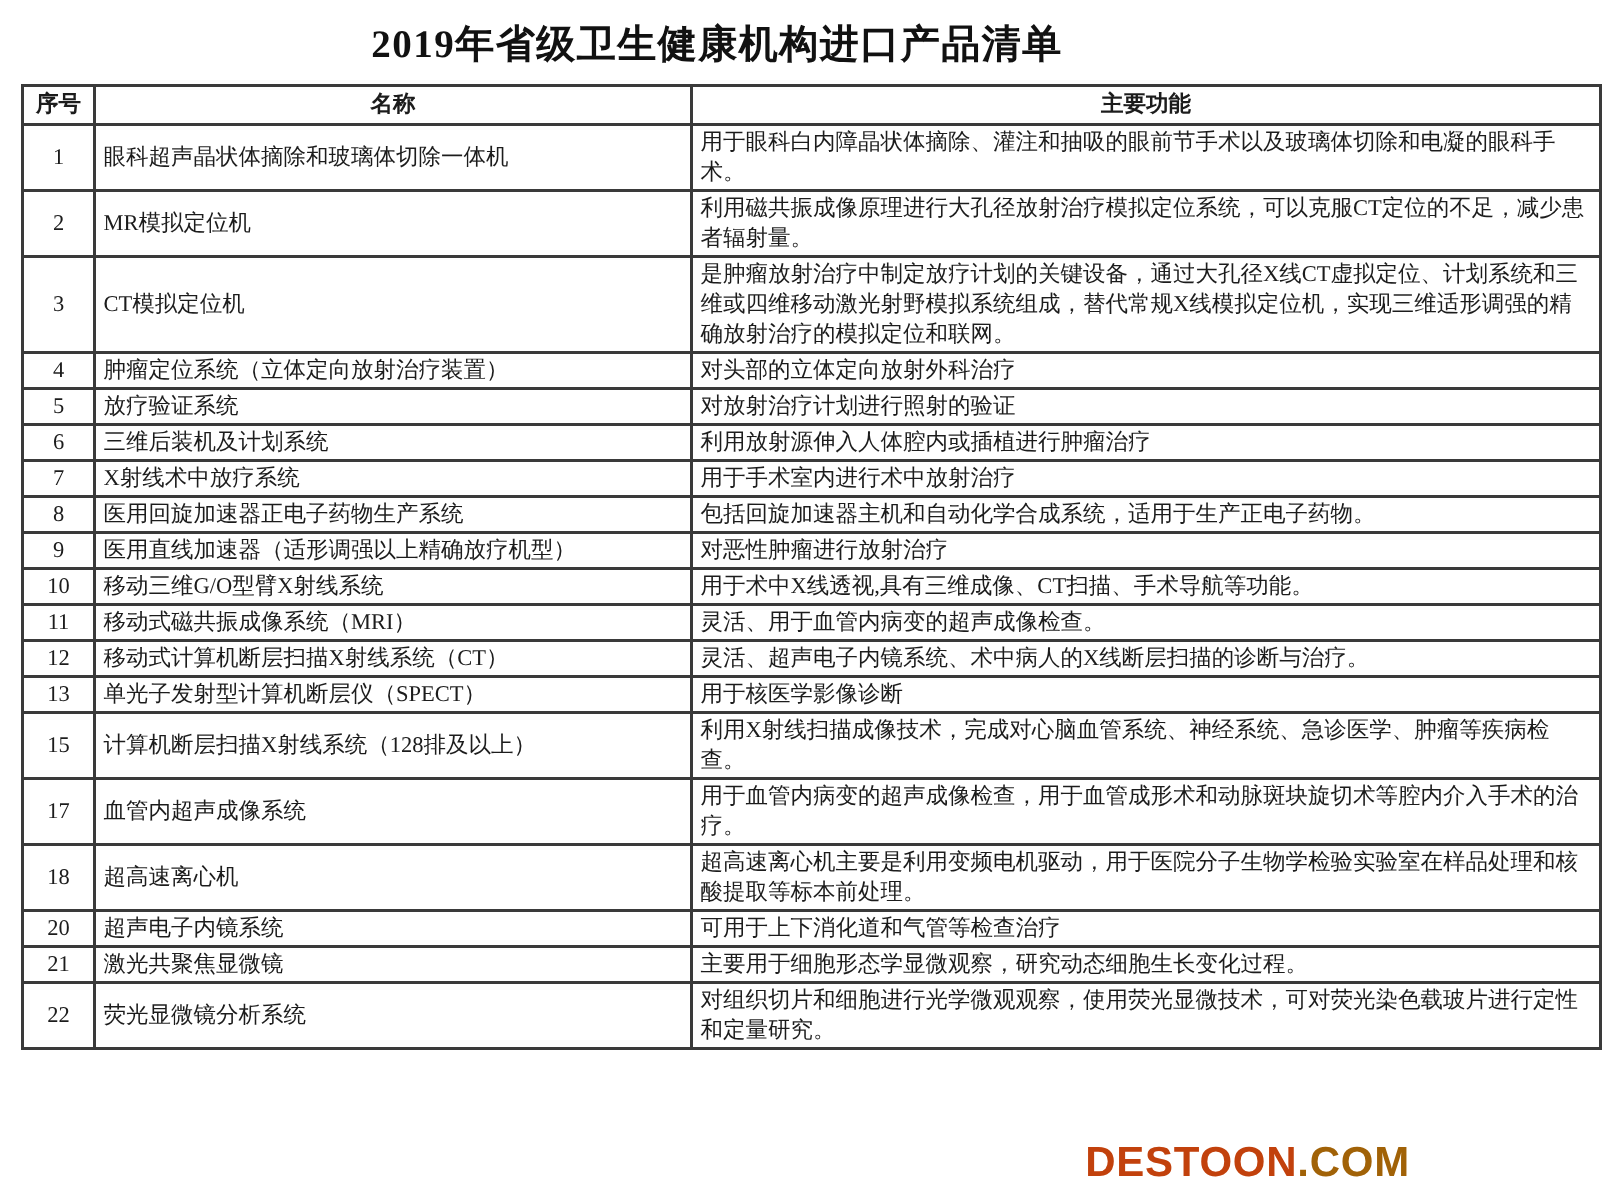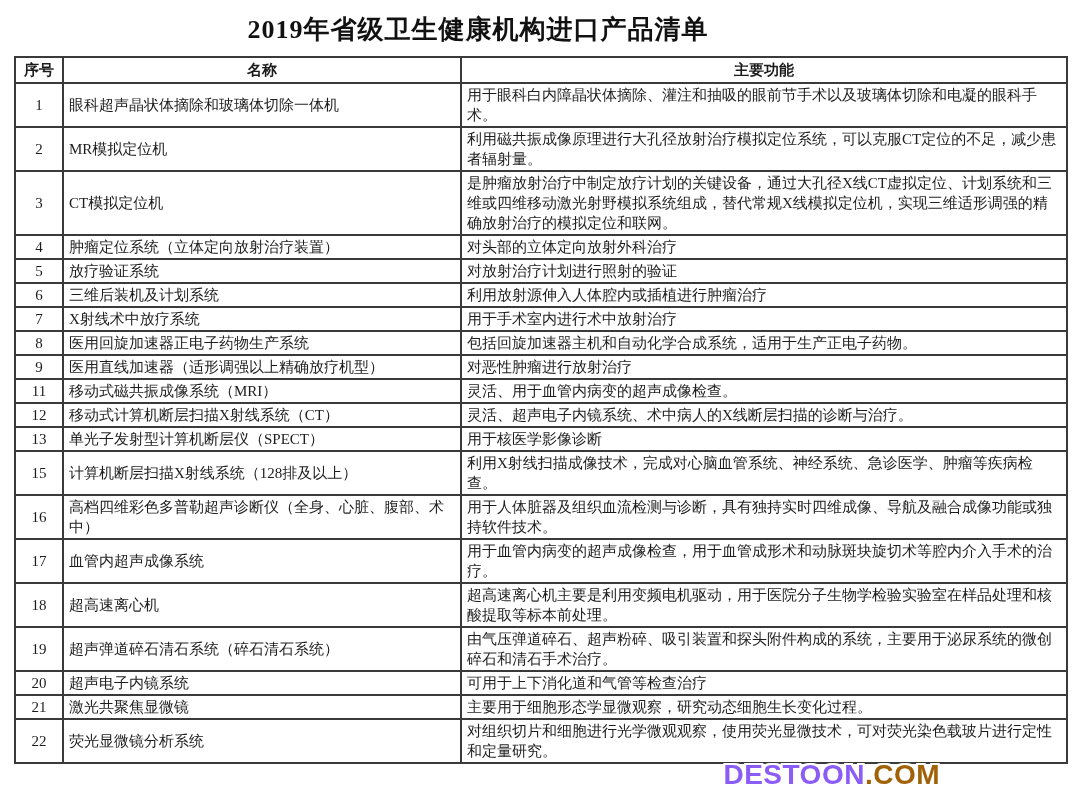--- a/index.html
+++ b/index.html
@@ -64,21 +64,21 @@
     font-weight: bold;
     font-size: 28px;
     letter-spacing: 0.5px;
     white-space: nowrap;
     text-shadow:
       -2px -2px 0 #ffffff, 2px -2px 0 #ffffff,
       -2px 2px 0 #ffffff, 2px 2px 0 #ffffff,
       0 -2px 0 #ffffff, 0 2px 0 #ffffff,
       -2px 0 0 #ffffff, 2px 0 0 #ffffff;
   }
-  .wm-brand { color: #8b5cf6; }
+  .wm-brand { color: #c2410c; }
   .wm-suffix { color: #a16207; }
 </style>
 </head>
 <body>
 
 <div class="page">
 
   <h1 class="page-title">2019年省级卫生健康机构进口产品清单</h1>
 
   <table class="product-table">
@@ -134,60 +134,55 @@
           <td class="cell-no">8</td>
           <td class="cell-name">医用回旋加速器正电子药物生产系统</td>
           <td class="cell-func">包括回旋加速器主机和自动化学合成系统，适用于生产正电子药物。</td>
         </tr>
         <tr>
           <td class="cell-no">9</td>
           <td class="cell-name">医用直线加速器（适形调强以上精确放疗机型）</td>
           <td class="cell-func">对恶性肿瘤进行放射治疗</td>
         </tr>
         <tr>
+          <td class="cell-no">10</td>
+          <td class="cell-name">移动三维G/O型臂X射线系统</td>
+          <td class="cell-func">用于术中X线透视,具有三维成像、CT扫描、手术导航等功能。</td>
+        </tr>
+        <tr>
           <td class="cell-no">11</td>
           <td class="cell-name">移动式磁共振成像系统（MRI）</td>
           <td class="cell-func">灵活、用于血管内病变的超声成像检查。</td>
         </tr>
         <tr>
           <td class="cell-no">12</td>
           <td class="cell-name">移动式计算机断层扫描X射线系统（CT）</td>
           <td class="cell-func">灵活、超声电子内镜系统、术中病人的X线断层扫描的诊断与治疗。</td>
         </tr>
         <tr>
           <td class="cell-no">13</td>
           <td class="cell-name">单光子发射型计算机断层仪（SPECT）</td>
           <td class="cell-func">用于核医学影像诊断</td>
         </tr>
         <tr>
           <td class="cell-no">15</td>
           <td class="cell-name">计算机断层扫描X射线系统（128排及以上）</td>
           <td class="cell-func">利用X射线扫描成像技术，完成对心脑血管系统、神经系统、急诊医学、肿瘤等疾病检查。</td>
         </tr>
         <tr>
-          <td class="cell-no">16</td>
-          <td class="cell-name">高档四维彩色多普勒超声诊断仪（全身、心脏、腹部、术中）</td>
-          <td class="cell-func">用于人体脏器及组织血流检测与诊断，具有独持实时四维成像、导航及融合成像功能或独持软件技术。</td>
-        </tr>
-        <tr>
           <td class="cell-no">17</td>
           <td class="cell-name">血管内超声成像系统</td>
           <td class="cell-func">用于血管内病变的超声成像检查，用于血管成形术和动脉斑块旋切术等腔内介入手术的治疗。</td>
         </tr>
         <tr>
           <td class="cell-no">18</td>
           <td class="cell-name">超高速离心机</td>
           <td class="cell-func">超高速离心机主要是利用变频电机驱动，用于医院分子生物学检验实验室在样品处理和核酸提取等标本前处理。</td>
         </tr>
         <tr>
-          <td class="cell-no">19</td>
-          <td class="cell-name">超声弹道碎石清石系统（碎石清石系统）</td>
-          <td class="cell-func">由气压弹道碎石、超声粉碎、吸引装置和探头附件构成的系统，主要用于泌尿系统的微创碎石和清石手术治疗。</td>
-        </tr>
-        <tr>
           <td class="cell-no">20</td>
           <td class="cell-name">超声电子内镜系统</td>
           <td class="cell-func">可用于上下消化道和气管等检查治疗</td>
         </tr>
         <tr>
           <td class="cell-no">21</td>
           <td class="cell-name">激光共聚焦显微镜</td>
           <td class="cell-func">主要用于细胞形态学显微观察，研究动态细胞生长变化过程。</td>
         </tr>
         <tr>

